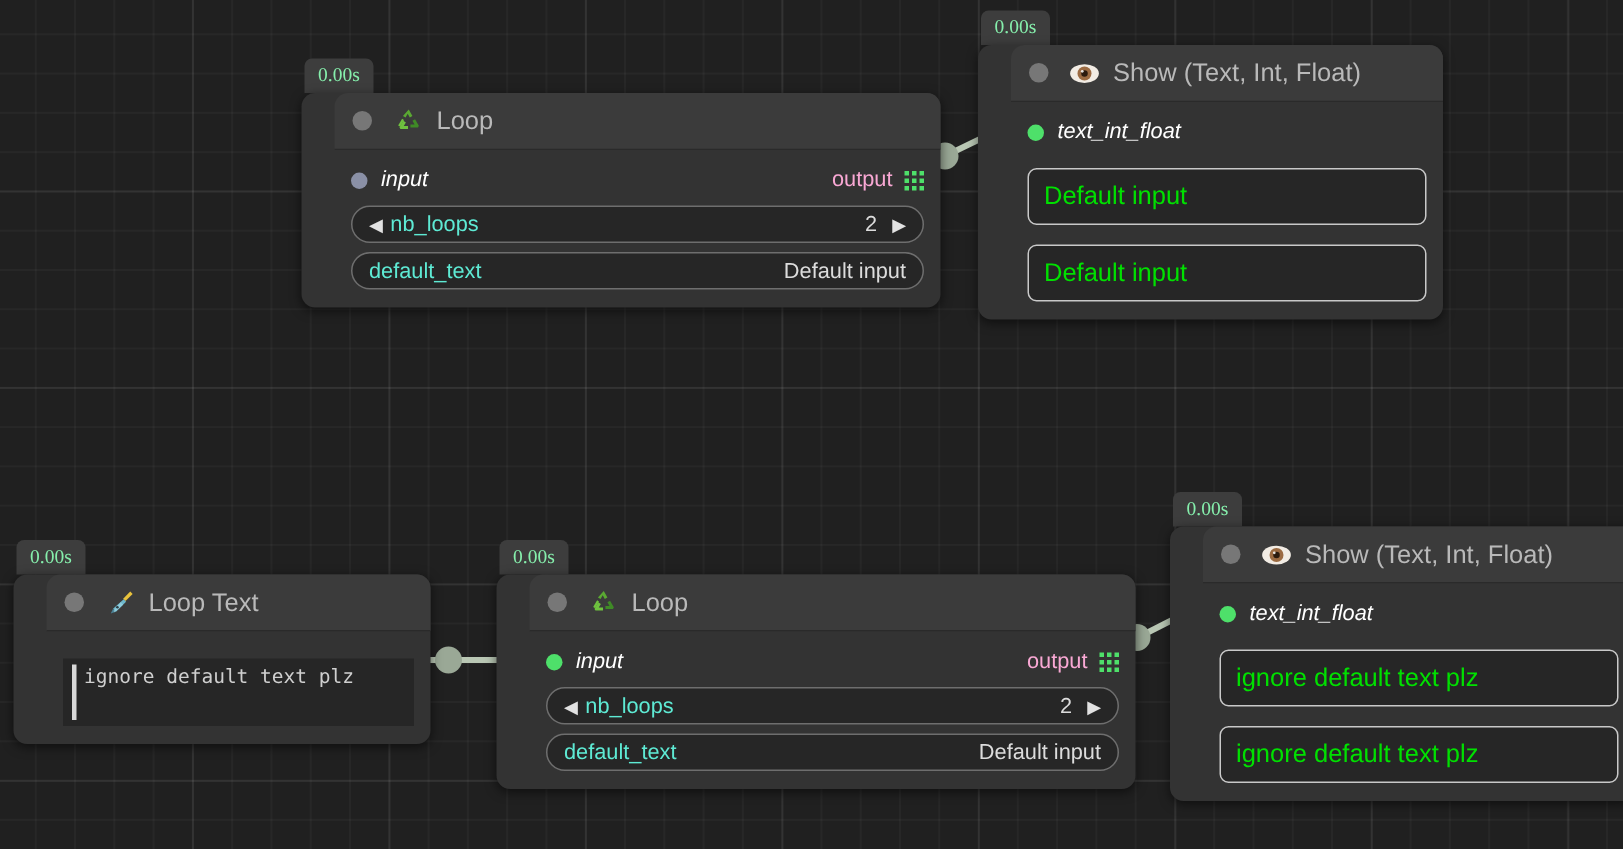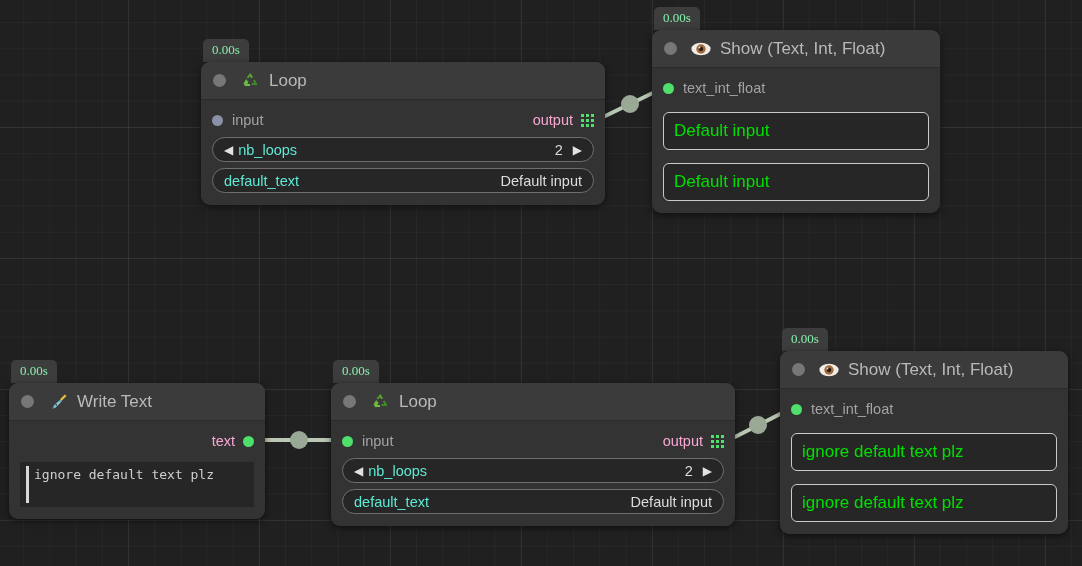--- a/index.html
+++ b/index.html
@@ -36,20 +36,21 @@
     z-index: 5;
   }
 
   
   .node {
     position: absolute;
     background: #333333;
     border-radius: 9px;
     z-index: 10;
     box-shadow: 0 2px 7px rgba(0,0,0,0.55);
+    padding-left: 22px;
   }
   .node-header {
     display: flex;
     align-items: center;
     height: 38px;
     padding: 0 12px;
     background: #3b3b3b;
     border-radius: 9px 9px 0 0;
     border-bottom: 1px solid #2a2a2a;
     box-sizing: border-box;
@@ -101,24 +102,25 @@
     margin: 1px 0 6px 0;
   }
   .port-dot {
     width: 11px; height: 11px;
     border-radius: 50%;
     flex: 0 0 auto;
   }
   .port-dot.green { background: #4ee06a; }
   .port-dot.blue  { background: #8a90a6; }
   .port-label {
-    color: #a3a3a3;
+    color: #ffffff;
     font-size: 14.5px;
     margin-left: 9px;
     white-space: nowrap;
+    font-style: italic;
   }
   .spacer { flex: 1 1 auto; }
   .out-label {
     color: #f9a8d4;
     font-size: 14.5px;
     margin-right: 8px;
     white-space: nowrap;
   }
   .grid-port {
     width: 13px; height: 13px;
@@ -291,28 +293,23 @@
       <span class="hdr-dot"></span>
       <span class="hdr-icon">
         <svg width="19" height="19" viewBox="0 0 24 24" aria-hidden="true">
           <path d="M20 3 L22 5 L16 11 L14 9 Z" fill="#e8c23c"></path>
           <path d="M14.5 9.5 L16.5 11.5 L8 20 L5.5 17.5 Z" fill="#6fb8cc"></path>
           <path d="M5.5 17.5 L8 20 L3.5 21.5 Z" fill="#4a7f92"></path>
           <path d="M12 12 L14 14 L7 20.5 L5.8 19.3 Z" fill="#9bd6e6" opacity="0.7"></path>
           <circle cx="9.2" cy="16.2" r="1.1" fill="#2b3b42"></circle>
         </svg>
       </span>
-      <span class="hdr-title">Write Text</span>
-    </div>
-    <div class="node-body">
-      <div class="port-row">
-        <span class="spacer"></span>
-        <span class="out-label">text</span>
-        <span class="port-dot green"></span>
-      </div>
+      <span class="hdr-title">Loop Text</span>
+    </div>
+    <div class="node-body">
       <div class="textarea">
         <span class="ta-caret"></span>
         <span class="ta-text">ignore default text plz</span>
       </div>
     </div>
   </div>
 
   <div class="badge" style="left:333px; top:360px;">0.00s</div>
   <div class="node" style="left:331px; top:383px; width:404px;">
     <div class="node-header">

